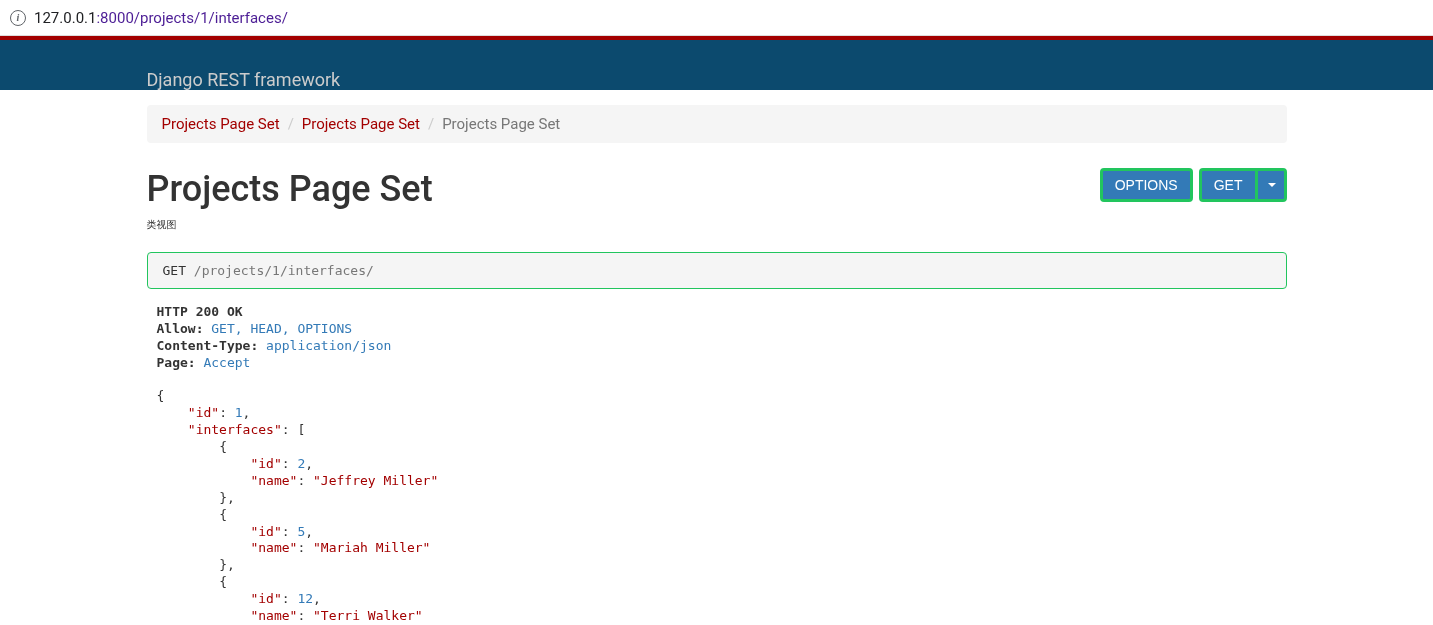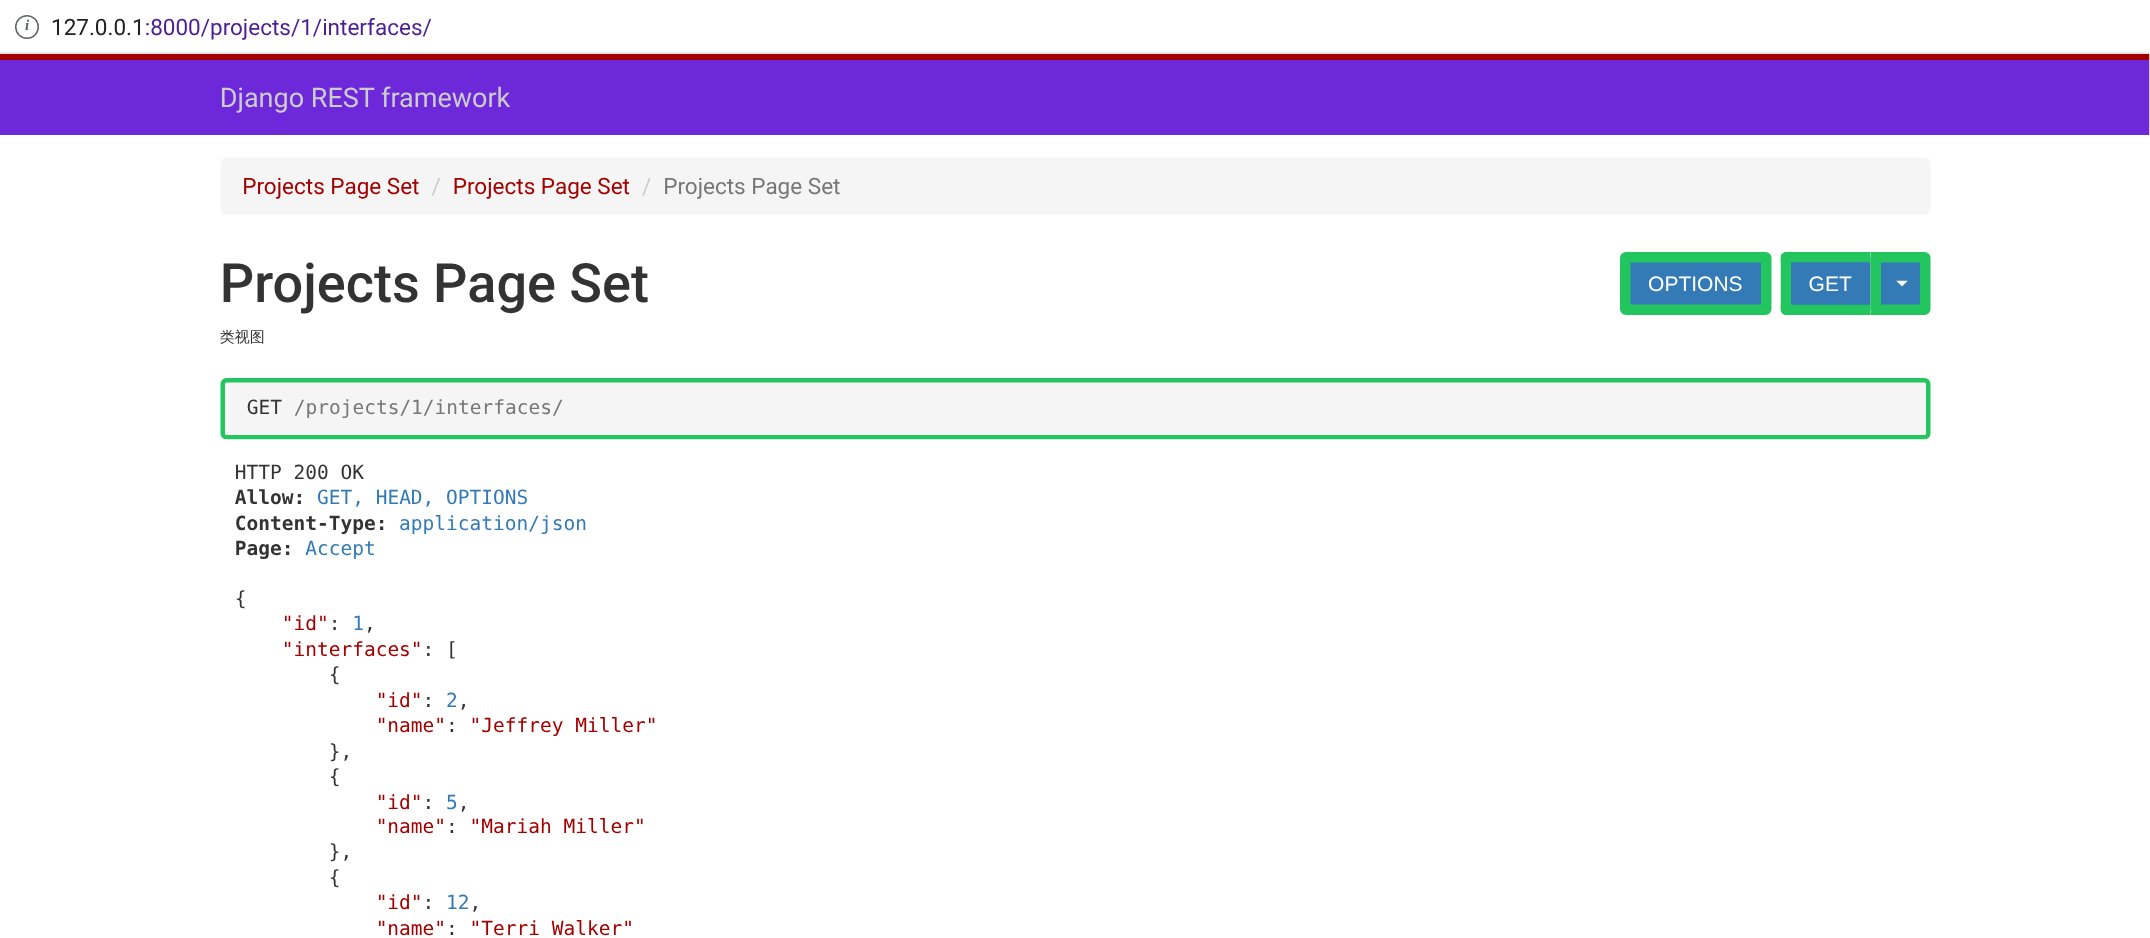--- a/index.html
+++ b/index.html
@@ -44,26 +44,26 @@
       color: #202124;
     }
     .url-text .port-path {
       color: #4c1d95;
     }
     .red-bar {
       height: 4px;
       background: #a30000;
     }
     .navbar {
-      background: #6d28d9;
+      background: #0c4a6e;
       color: #ccc;
       padding: 0;
       height: 50px;
       display: flex;
-      align-items: center;
+      align-items: flex-end;
     }
     .navbar-inner {
       max-width: 1170px;
       margin: 0 auto;
       width: 100%;
       padding: 0 15px;
     }
     .navbar-brand {
       font-size: 18px;
       color: #ccc;
@@ -117,21 +117,21 @@
       font-size: 10px;
       color: #333;
     }
     .btn-group {
       display: flex;
       gap: 6px;
     }
     .btn {
       background: #337ab7;
       color: #fff;
-      border: 7px solid #22c55e;
+      border: 3px solid #22c55e;
       padding: 6px 12px;
       font-size: 14px;
       border-radius: 4px;
       cursor: pointer;
       display: inline-flex;
       align-items: center;
     }
     .btn-split-group {
       display: flex;
     }
@@ -150,21 +150,21 @@
       width: 0;
       height: 0;
       margin-left: 2px;
       vertical-align: middle;
       border-top: 4px dashed;
       border-right: 4px solid transparent;
       border-left: 4px solid transparent;
     }
     .request-info {
       background: #f5f5f5;
-      border: 3px solid #22c55e;
+      border: 1px solid #22c55e;
       border-radius: 4px;
       padding: 10px 15px;
       margin-top: 20px;
       font-family: Consolas, Menlo, Monaco, monospace;
       font-size: 13px;
       color: #333;
     }
     .request-info .method {
       color: #333;
     }
@@ -174,21 +174,21 @@
     .response-info {
       background: #fff;
       padding: 15px 10px;
       font-family: Consolas, Menlo, Monaco, monospace;
       font-size: 13px;
       line-height: 1.3;
       white-space: pre;
       color: #333;
     }
     .response-info .status {
-      font-weight: normal;
+      font-weight: bold;
     }
     .response-info .hdr-name {
       font-weight: bold;
       color: #333;
     }
     .response-info .hdr-val {
       color: #337ab7;
     }
     .response-info .json-key {
       color: #a30000;

